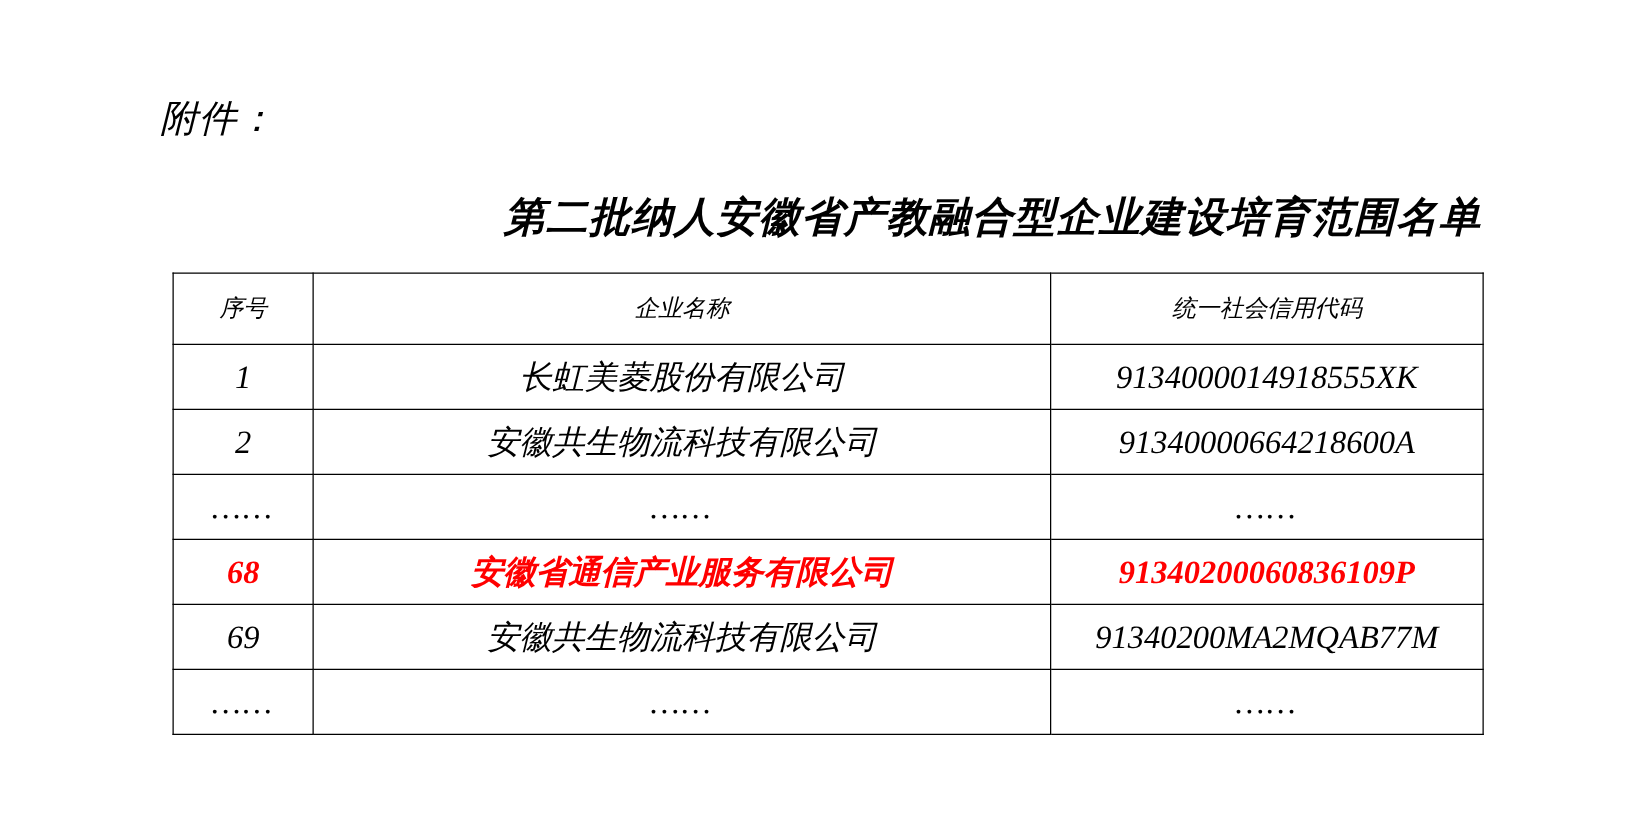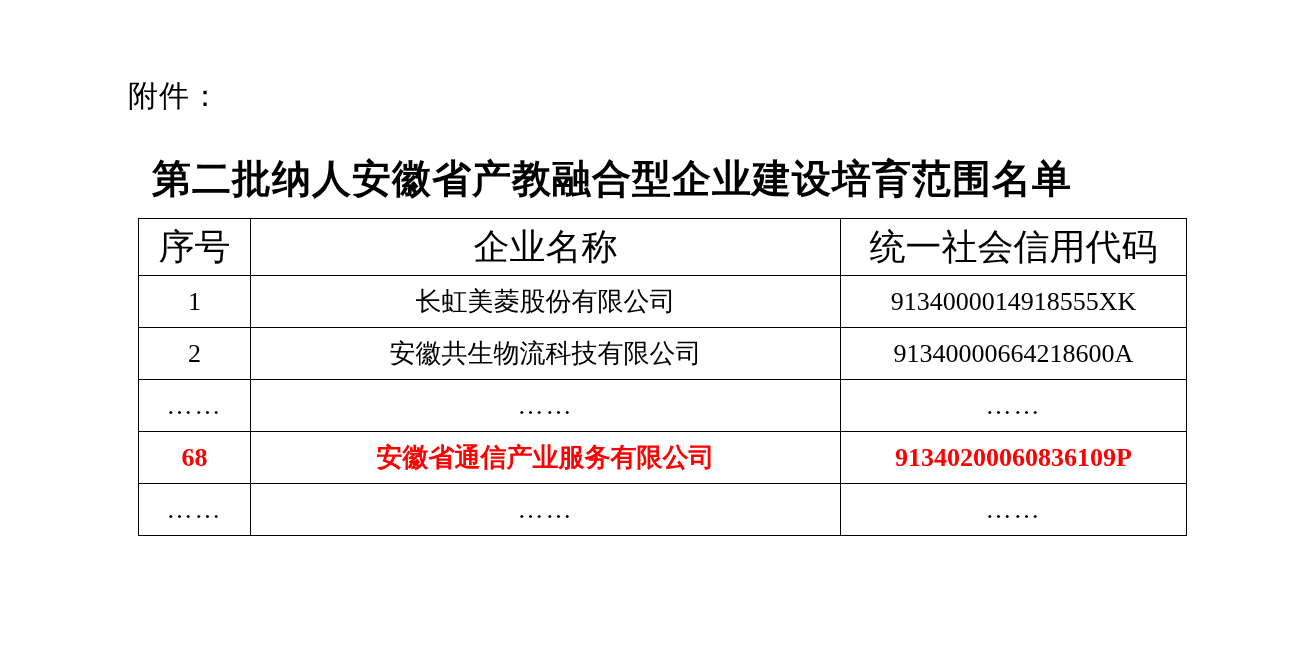--- a/index.html
+++ b/index.html
@@ -12,37 +12,38 @@
     height: 650px;
     font-family: "Liberation Serif", "DejaVu Serif", serif;
     color: #000000;
     overflow: hidden;
   }
   .page {
     position: relative;
     width: 1303px;
     height: 650px;
     box-sizing: border-box;
+    font-style: italic;
   }
   .attachment-label {
     position: absolute;
     left: 128px;
     top: 78px;
     font-size: 30px;
     letter-spacing: 1px;
     line-height: 1.2;
     font-family: "Liberation Serif", "DejaVu Serif", serif;
   }
   .doc-title {
     position: absolute;
-    left: 152px;
+    left: 135px;
     top: 152px;
     width: 1050px;
-    text-align: left;
-    font-size: 39px;
+    text-align: right;
+    font-size: 33px;
     font-weight: bold;
     letter-spacing: 1px;
     font-family: "Liberation Serif", "DejaVu Serif", serif;
   }
   .table-wrap {
     position: absolute;
     left: 138px;
     top: 218px;
     width: 1048px;
   }
@@ -56,21 +57,21 @@
     text-align: center;
     vertical-align: middle;
     font-size: 26px;
     font-weight: normal;
     padding: 0;
     height: 51px;
     font-family: "Liberation Serif", "DejaVu Serif", serif;
   }
   table.list-table thead td {
     height: 56px;
-    font-size: 36px;
+    font-size: 19px;
   }
   col.c-index { width: 112px; }
   col.c-name  { width: 590px; }
   col.c-code  { width: 346px; }
   td.name-cell {
     text-align: left;
     padding-left: 18px;
   }
   td.dots-cell {
     letter-spacing: 2px;
@@ -125,20 +126,25 @@
           <tr class="dots-row">
             <td class="dots-cell">……</td>
             <td class="name-cell dots-cell dots-name">……</td>
             <td class="dots-cell">……</td>
           </tr>
           <tr class="highlight">
             <td>68</td>
             <td class="name-cell">安徽省通信产业服务有限公司</td>
             <td>91340200060836109P</td>
           </tr>
+          <tr>
+            <td>69</td>
+            <td class="name-cell">安徽共生物流科技有限公司</td>
+            <td>91340200MA2MQAB77M</td>
+          </tr>
           <tr class="dots-row">
             <td class="dots-cell">……</td>
             <td class="name-cell dots-cell dots-name">……</td>
             <td class="dots-cell">……</td>
           </tr>
         </tbody>
     </table>
   </div>
 
 </div>

